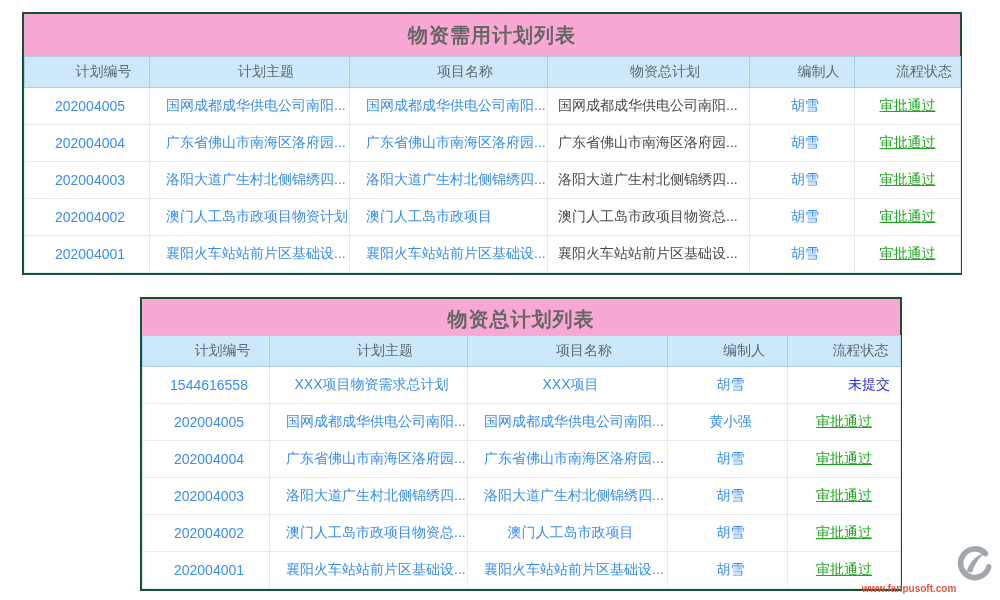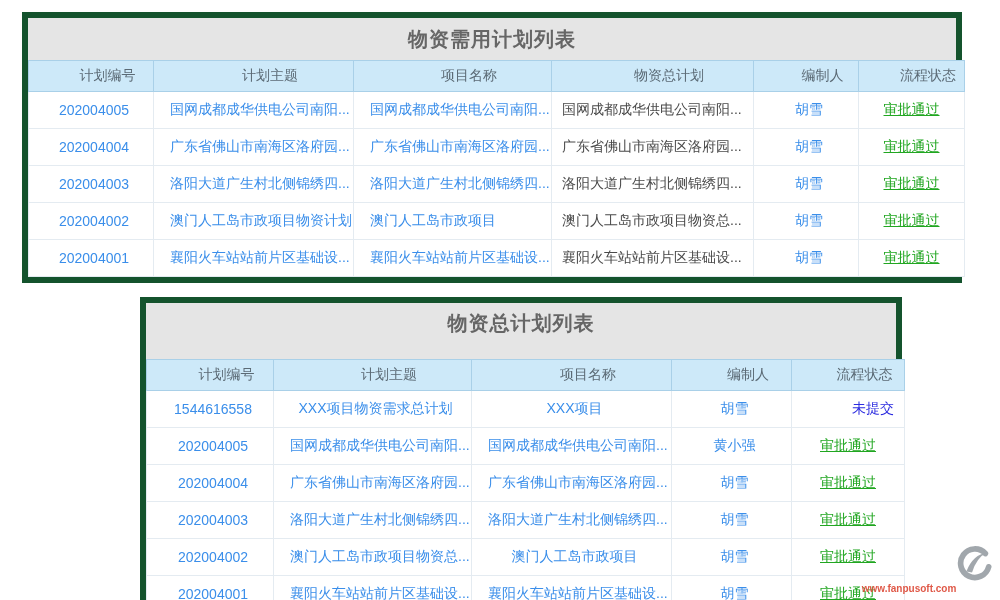--- a/index.html
+++ b/index.html
@@ -5,35 +5,35 @@
   * { box-sizing: border-box; margin: 0; padding: 0; }
   html, body {
     width: 1000px; height: 600px;
     background: #ffffff;
     overflow: hidden;
     position: relative;
     font-family: "Liberation Sans", "DejaVu Sans", sans-serif;
   }
   .panel {
     position: absolute;
-    background: #e5e5e5;
-    border: 6px solid #14532d;
+    background: #f9a8d4;
+    border: 2px solid #14532d;
   }
   #panel-1 { left: 22px; top: 12px;  width: 940px; }
   #panel-2 { left: 140px; top: 297px; width: 762px; }
 
   .panel-title {
     text-align: center;
     font-weight: bold;
     font-size: 20px;
     color: #666666;
     letter-spacing: 1px;
   }
   #panel-1 .panel-title { height: 42px; line-height: 42px; }
-  #panel-2 .panel-title { height: 56px; line-height: 40px; }
+  #panel-2 .panel-title { height: 36px; line-height: 40px; }
 
   table {
     width: 100%;
     border-collapse: collapse;
     table-layout: fixed;
   }
   th {
     background: #cde9f9;
     color: #5b6a75;
     font-weight: normal;

